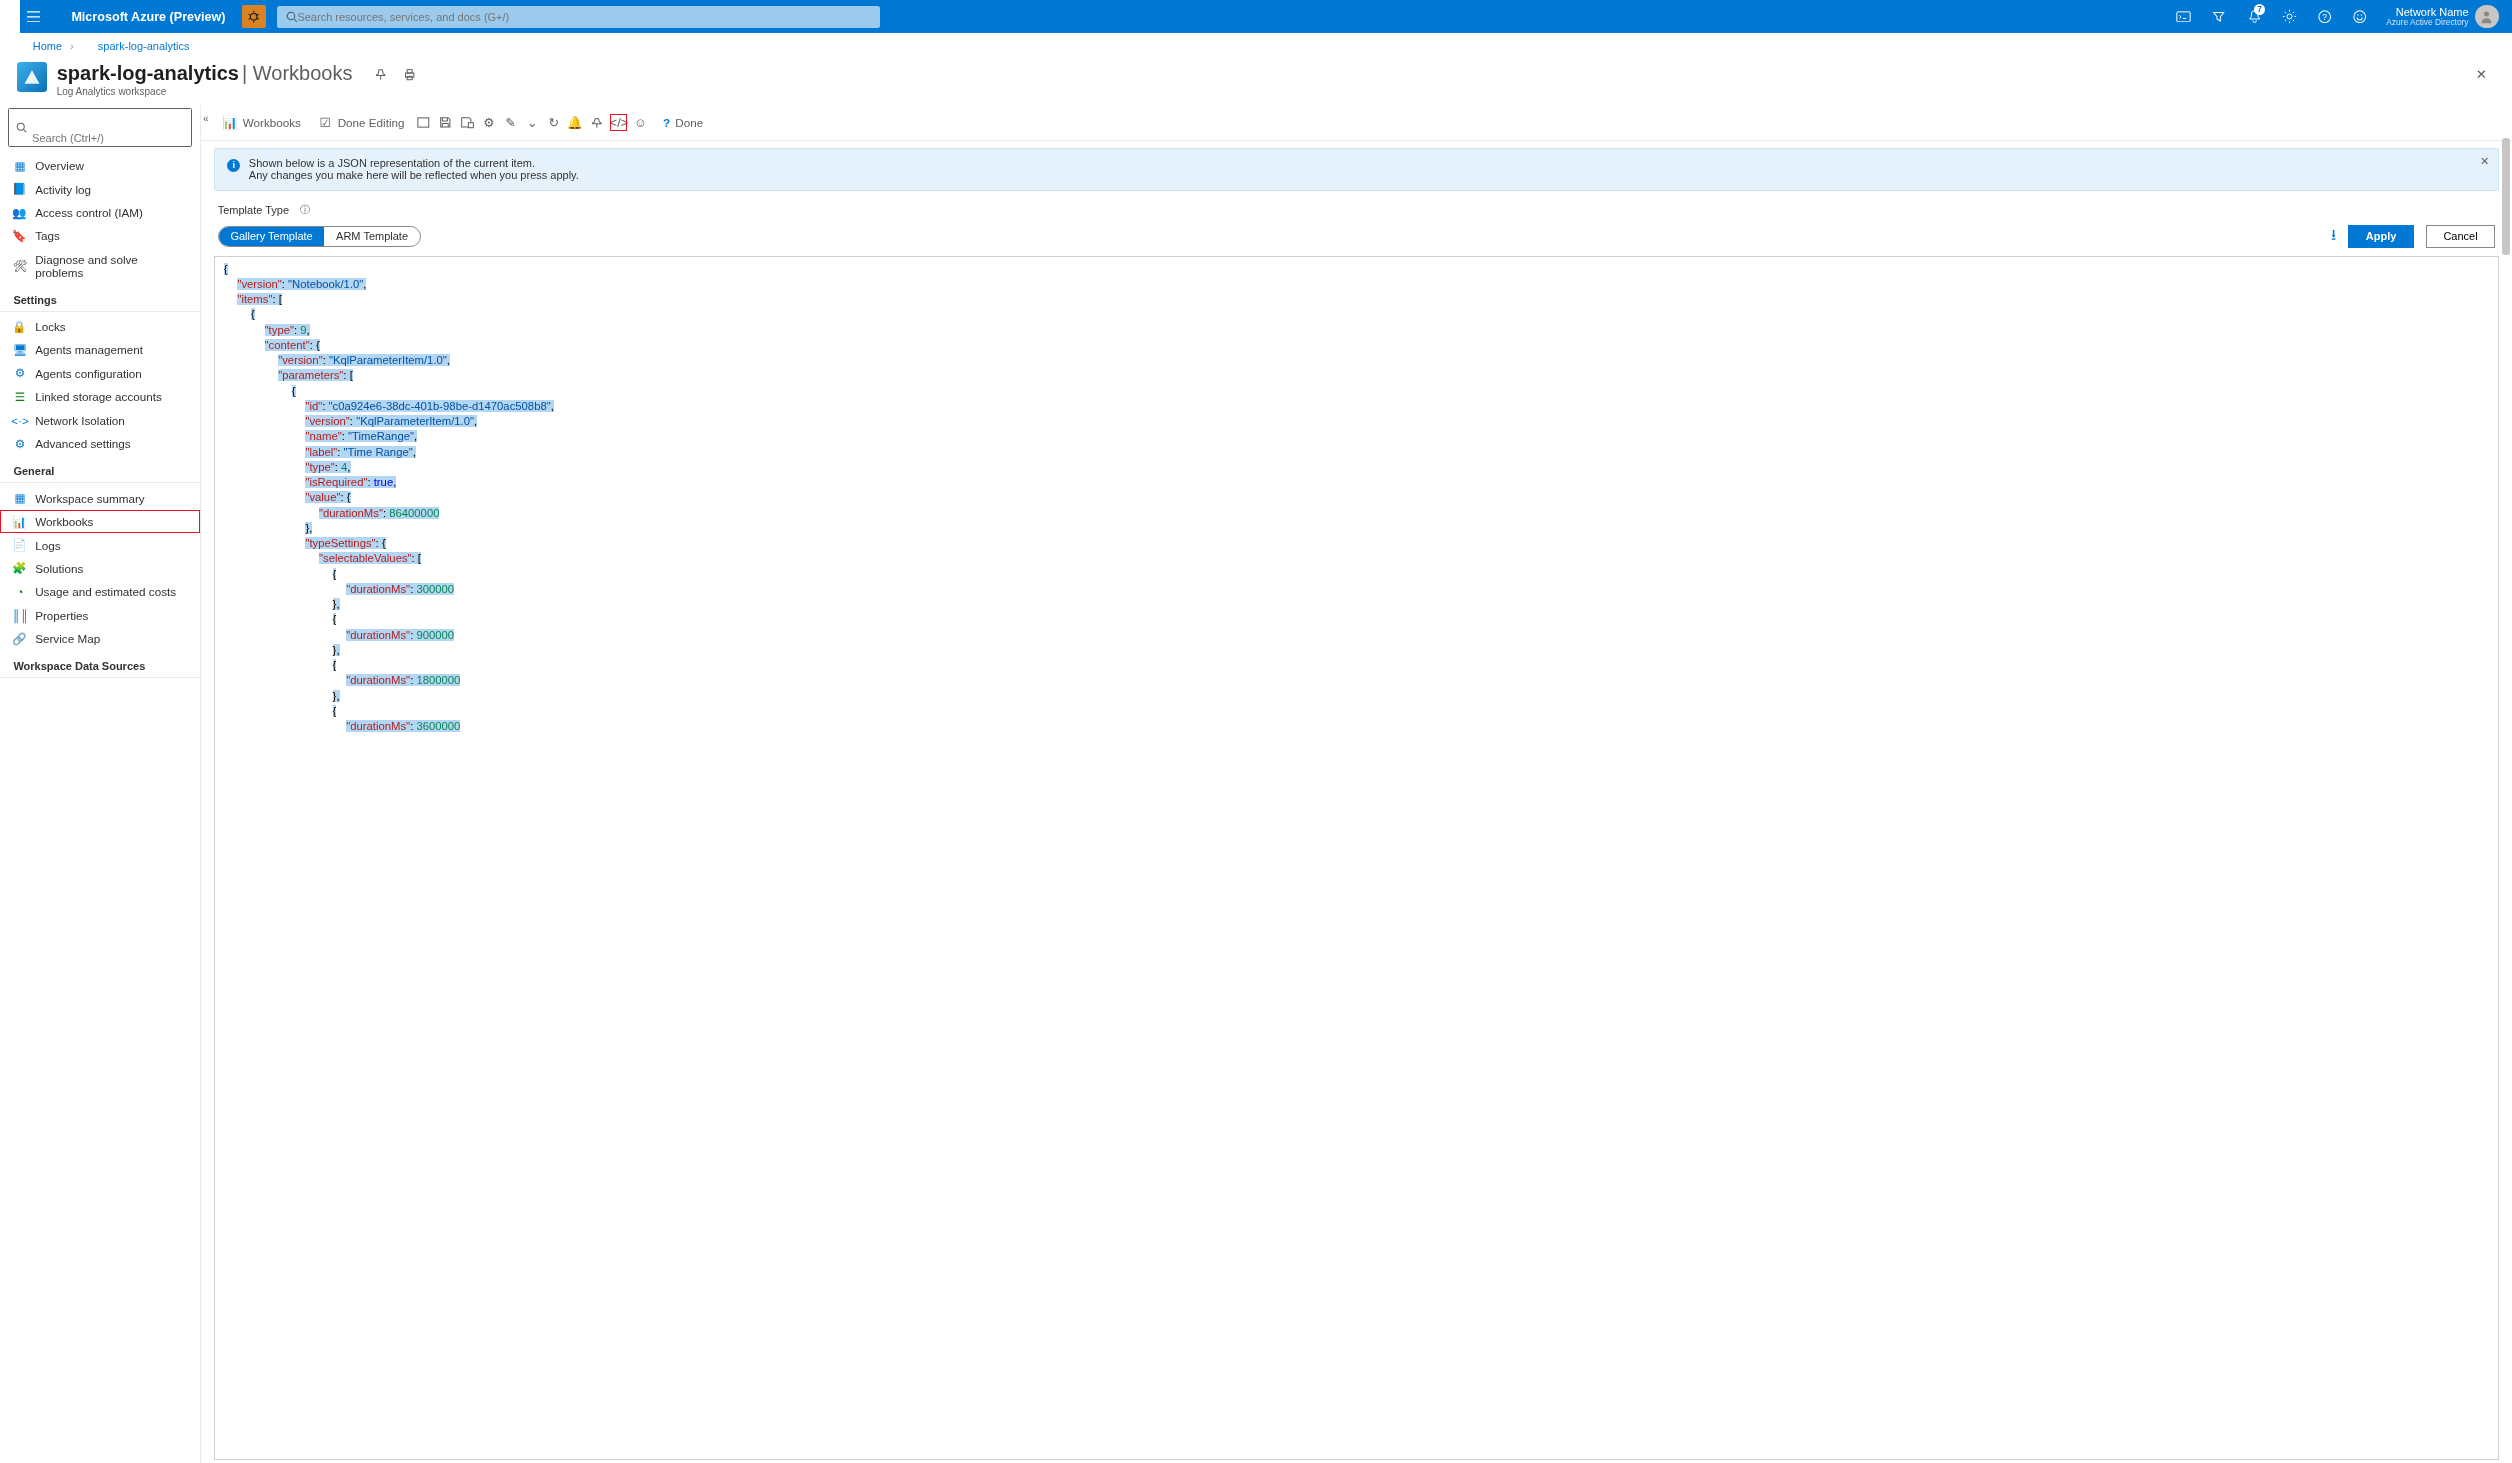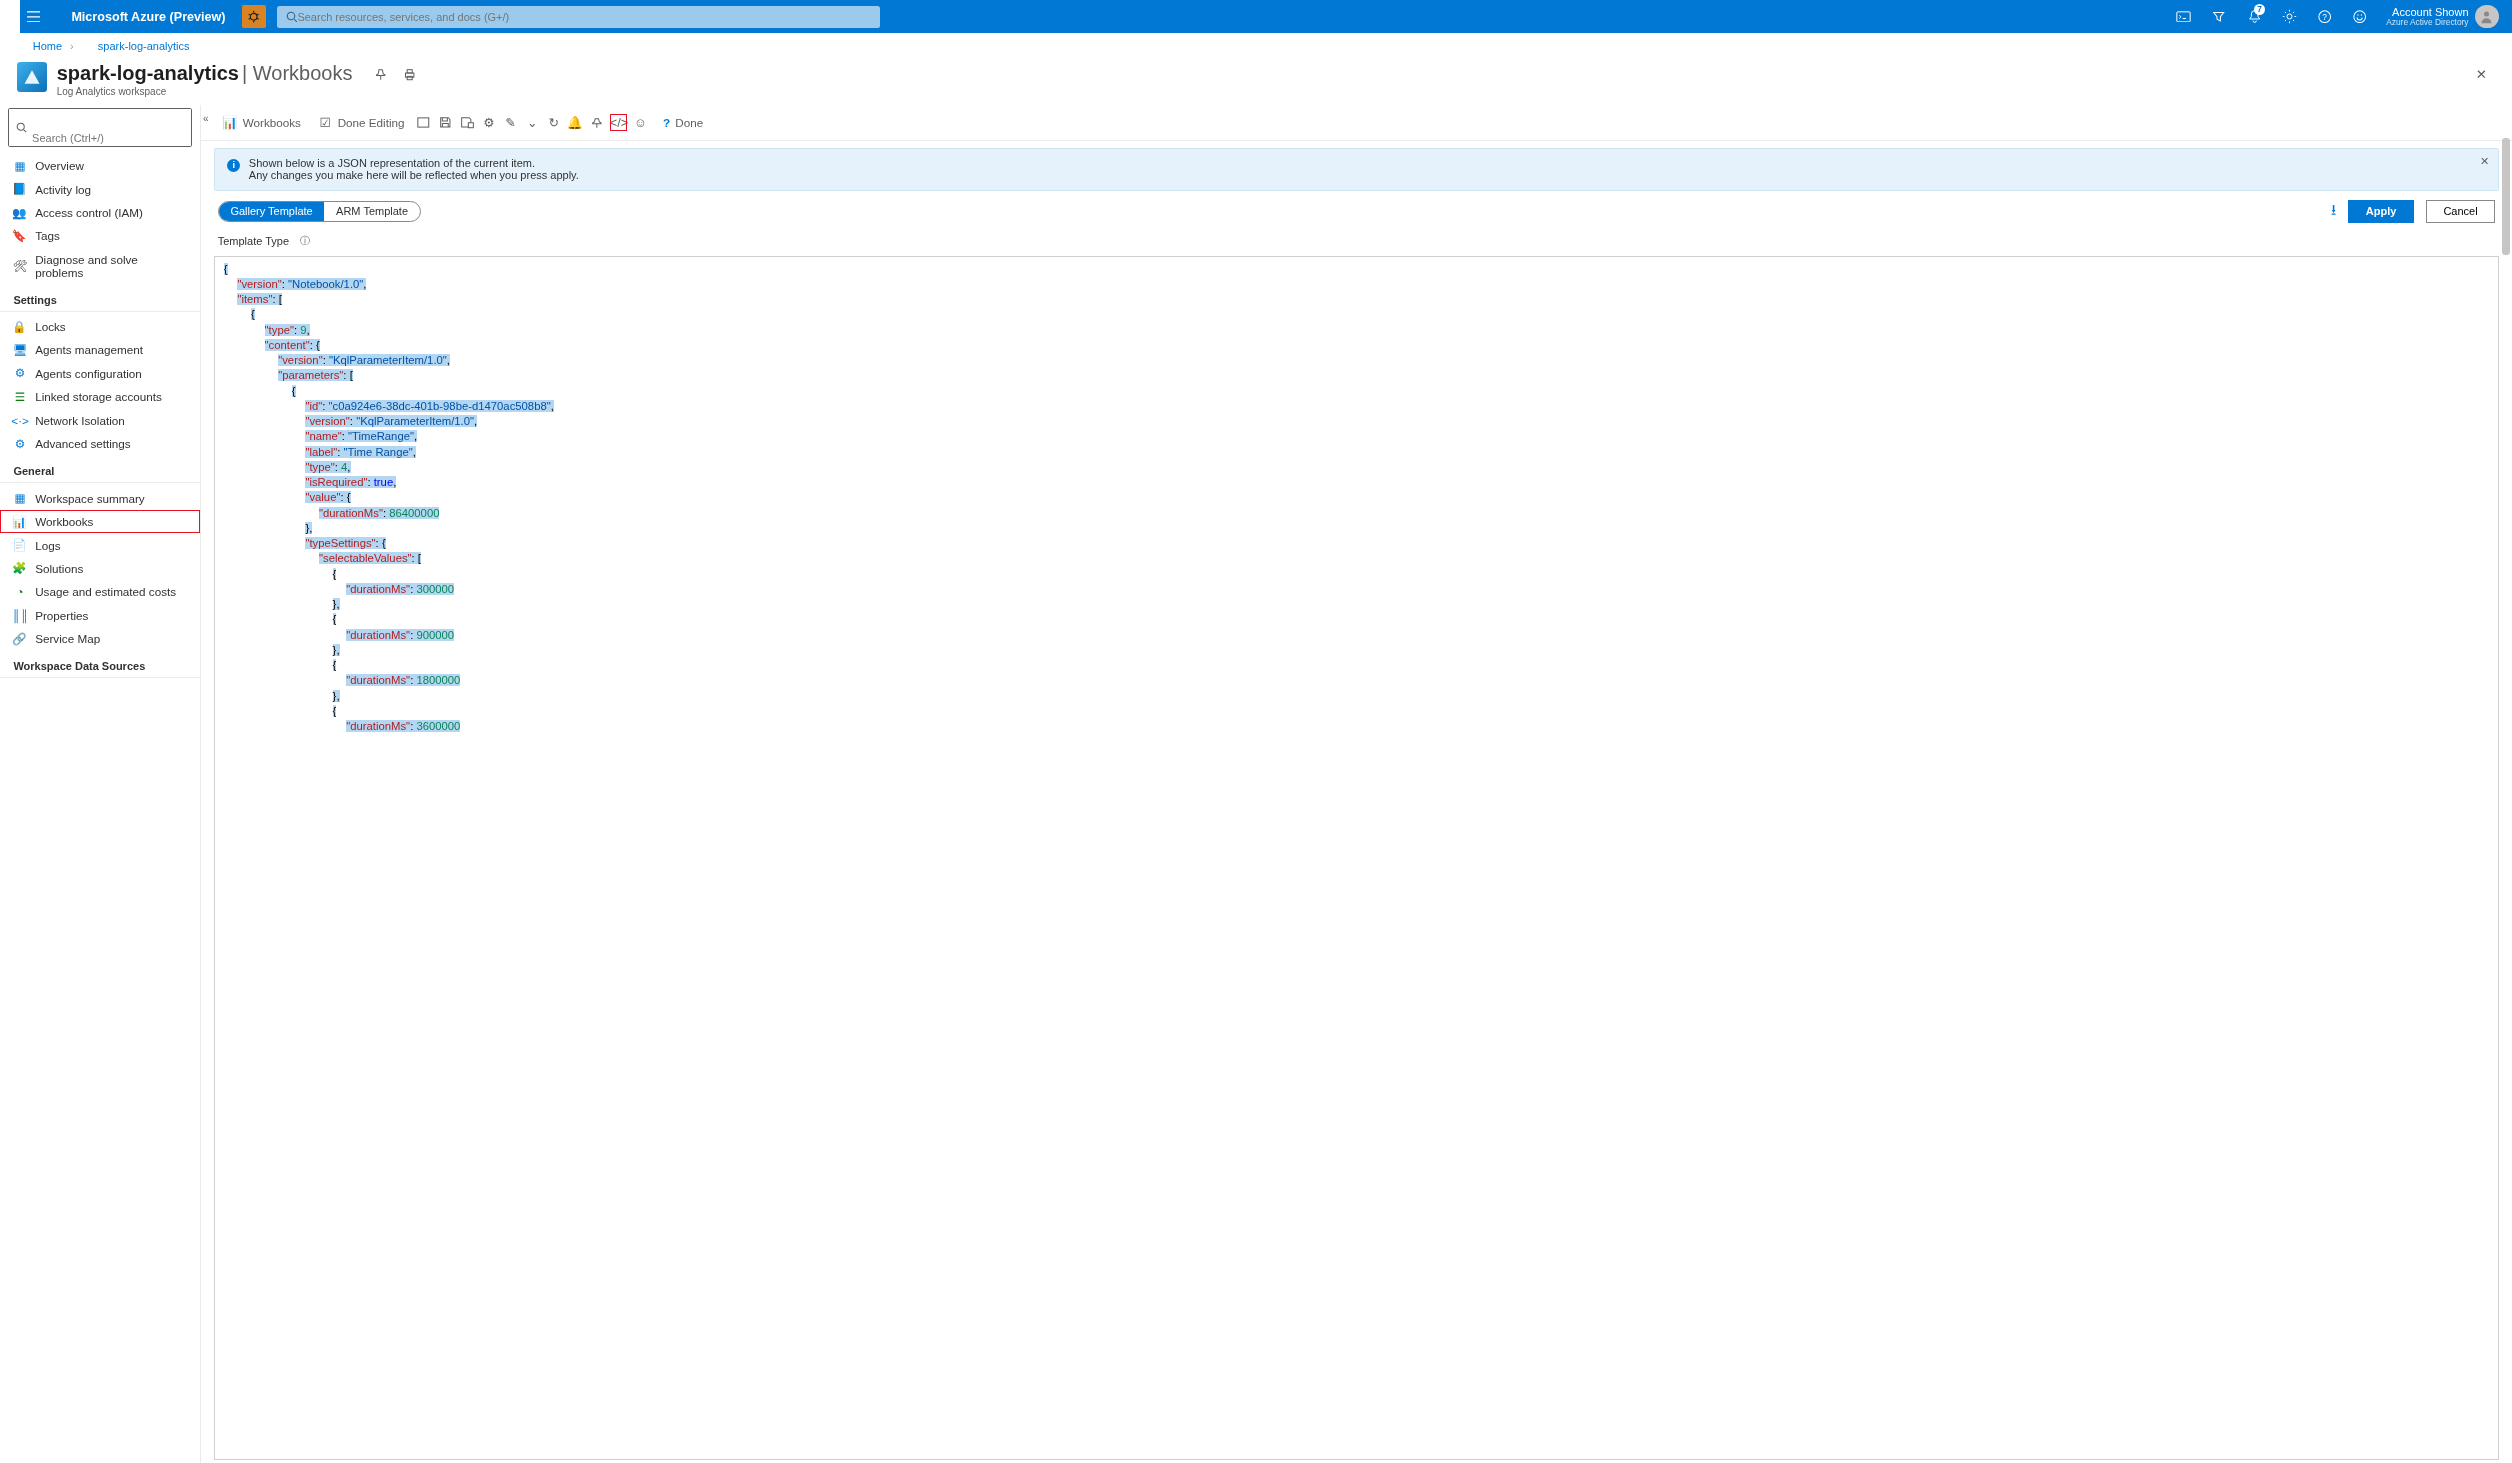--- a/index.html
+++ b/index.html
@@ -141,21 +141,21 @@
     <div class="top-icon">
         <svg width="13.4" height="13.4" viewBox="0 0 16 16">
           <circle cx="8" cy="8" r="7" fill="none" stroke="#fff" stroke-width="1.2"></circle>
           <path d="M5 9a3 3 0 0 0 6 0" fill="none" stroke="#fff" stroke-width="1.2"></path>
           <circle cx="6" cy="6" r="0.8" fill="#fff"></circle>
           <circle cx="10" cy="6" r="0.8" fill="#fff"></circle>
         </svg>
       </div>
     <div class="account">
       <div class="txt">
-        <div class="n1">Account Shown</div>
+        <div class="n1">Network Name</div>
         <div class="n2">Azure Active Directory</div>
       </div>
       <div class="avatar">
           <svg width="15" height="15" viewBox="0 0 18 18">
             <circle cx="9" cy="6" r="3" fill="#8a8886"></circle>
             <path d="M3 17a6 6 0 0 1 12 0" fill="#8a8886"></path>
           </svg>
         </div>
     </div>
   </div>
@@ -336,34 +336,34 @@
 
     <div class="info-banner">
       <div class="i-ic">i</div>
       <div>
         <div>Shown below is a JSON representation of the current item.</div>
         <div>Any changes you make here will be reflected when you press apply.</div>
       </div>
       <div class="dismiss">✕</div>
     </div>
 
+    <div class="tpl-row">
+      <span class="lbl">Template Type</span>
+      <span class="tb-icon" style="font-size:10px">ⓘ</span>
+    </div>
     <div class="tpl-row" style="padding-top:0">
       <div class="tpl-pills">
         <span class="on">Gallery Template</span>
         <span>ARM Template</span>
       </div>
       <div class="tpl-actions">
         <span class="dl-ic">⭳</span>
         <button class="btn primary">Apply</button>
         <button class="btn">Cancel</button>
       </div>
-    </div>
-    <div class="tpl-row">
-      <span class="lbl">Template Type</span>
-      <span class="tb-icon" style="font-size:10px">ⓘ</span>
     </div>
 
     <div class="code-box"><span class="sel"><span class="p">{</span></span>
   <span class="sel"><span class="k">"version"</span><span class="p">: </span><span class="s">"Notebook/1.0"</span><span class="p">,</span></span>
   <span class="sel"><span class="k">"items"</span><span class="p">: [</span></span>
     <span class="sel"><span class="p">{</span></span>
       <span class="sel"><span class="k">"type"</span><span class="p">: </span><span class="n">9</span><span class="p">,</span></span>
       <span class="sel"><span class="k">"content"</span><span class="p">: {</span></span>
         <span class="sel"><span class="k">"version"</span><span class="p">: </span><span class="s">"KqlParameterItem/1.0"</span><span class="p">,</span></span>
         <span class="sel"><span class="k">"parameters"</span><span class="p">: [</span></span>

